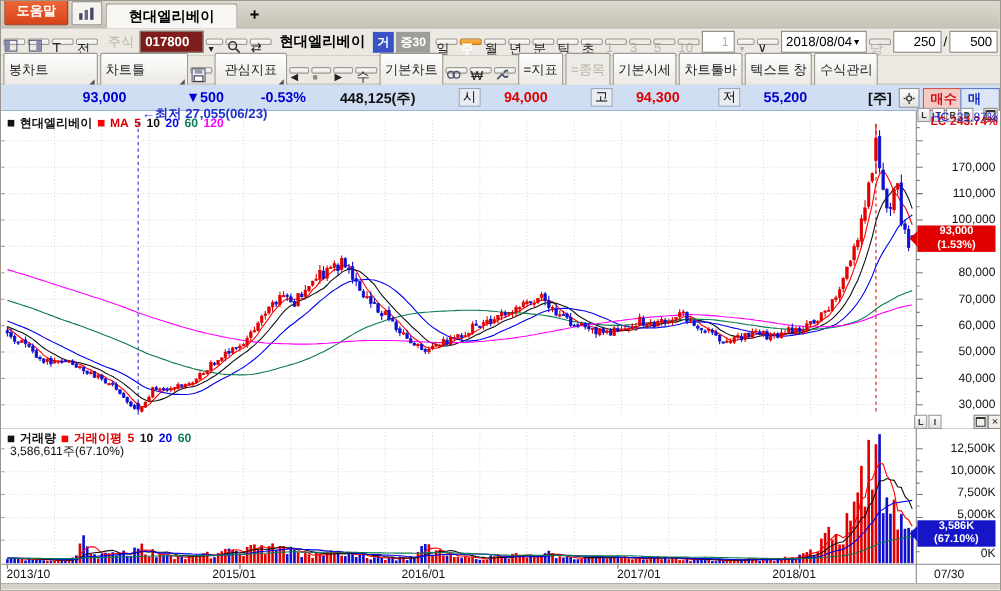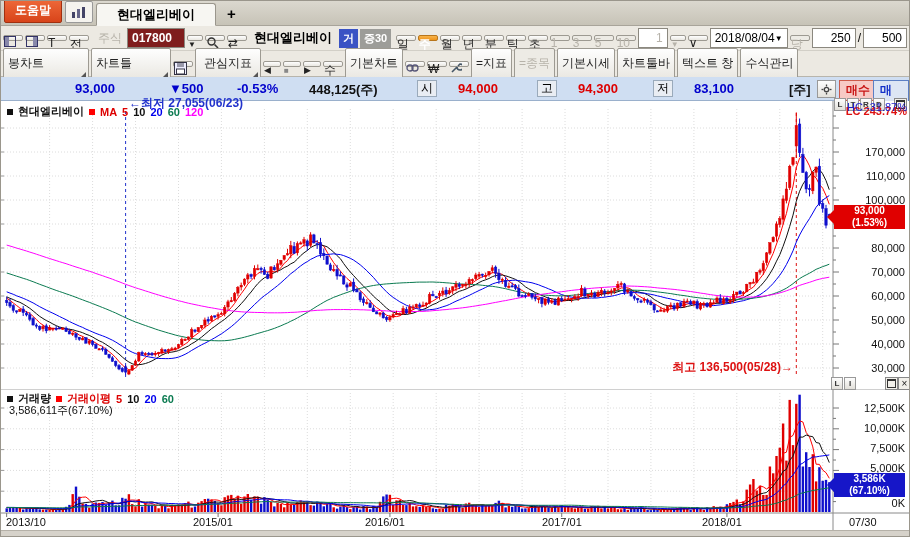--- a/index.html
+++ b/index.html
@@ -182,21 +182,21 @@
   <div id="quote">
     <span class="abs c-blue" style="left:34px;width:120px;text-align:center">93,000</span>
     <span class="abs c-blue" style="left:168px">▼500</span>
     <span class="abs c-blue" style="left:236px">-0.53%</span>
     <span class="abs c-k" style="left:308px">448,125(주)</span>
     <span class="q-tag" style="left:416px">시</span>
     <span class="abs c-red" style="left:442px;width:70px;text-align:center">94,000</span>
     <span class="q-tag" style="left:536px">고</span>
     <span class="abs c-red" style="left:562px;width:70px;text-align:center">94,300</span>
     <span class="q-tag" style="left:652px">저</span>
-    <span class="abs c-blue" style="left:678px;width:70px;text-align:center">83,100</span>
+    <span class="abs c-blue" style="left:678px;width:70px;text-align:center">55,200</span>
     <span class="abs c-k" style="left:788px">[주]</span>
     <span class="q-gear" style="left:816px">
       <svg width="11" height="11">
           <circle cx="5.5" cy="5.5" r="2.2" fill="none" stroke="#444" stroke-width="1.3"></circle>
           <g stroke="#444" stroke-width="1.3">
             <line x1="5.5" y1="0.5" x2="5.5" y2="2.4"></line>
             <line x1="5.5" y1="8.6" x2="5.5" y2="10.5"></line>
             <line x1="0.5" y1="5.5" x2="2.4" y2="5.5"></line>
             <line x1="8.6" y1="5.5" x2="10.5" y2="5.5"></line>
           </g>
@@ -1103,21 +1103,20 @@
     <span class="sq" style="background:#ff0000"></span>
     <span class="c-red">MA</span>
     <span class="c-red">5</span>
     <span class="c-k">10</span>
     <span class="c-b">20</span>
     <span class="c-g">60</span>
     <span class="c-m">120</span>
   </div>
 
   <div class="ann" style="left:128px;top:94px;color:#2233cc">←최저 27,055(06/23)</div>
-  <div class="ann" style="left:622px;top:358px;width:170px;text-align:right;color:#dd1111">최고 136,500(05/28)→</div>
 
   <div class="tinybtn" style="left:833px;top:97px">L</div>
   <div class="tinybtn" style="left:846px;top:97px">T</div>
   <div class="tinybtn" style="left:859px;top:97px">R</div>
   <div class="tinybtn" style="left:872px;top:97px">D</div>
   <div class="winic" style="left:893px;top:97px">
       <span class="box"></span>
     </div>
 
   <div class="axlab" style="left:830px;top:104px;width:76px;color:#dd1111;font-weight:bold">LC 243.74%</div>
@@ -1166,18 +1165,18 @@
   <div class="axlab" style="top:496px">0K</div>
 
   <div class="marker mk-blue" style="top:472px">
     <div>3,586K</div>
     <div>(67.10%)</div>
   </div>
 
   <div class="xlab" style="left:5px">2013/10</div>
   <div class="xlab" style="left:192px">2015/01</div>
   <div class="xlab" style="left:364px">2016/01</div>
-  <div class="xlab" style="left:541px">2017/01</div>
+  <div class="xlab" style="left:560px">2017/01</div>
   <div class="xlab" style="left:701px">2018/01</div>
   <div class="xlab" style="left:848px">07/30</div>
 
   <div class="bottom-chrome"></div>
 </div>
 
 </body></html>

